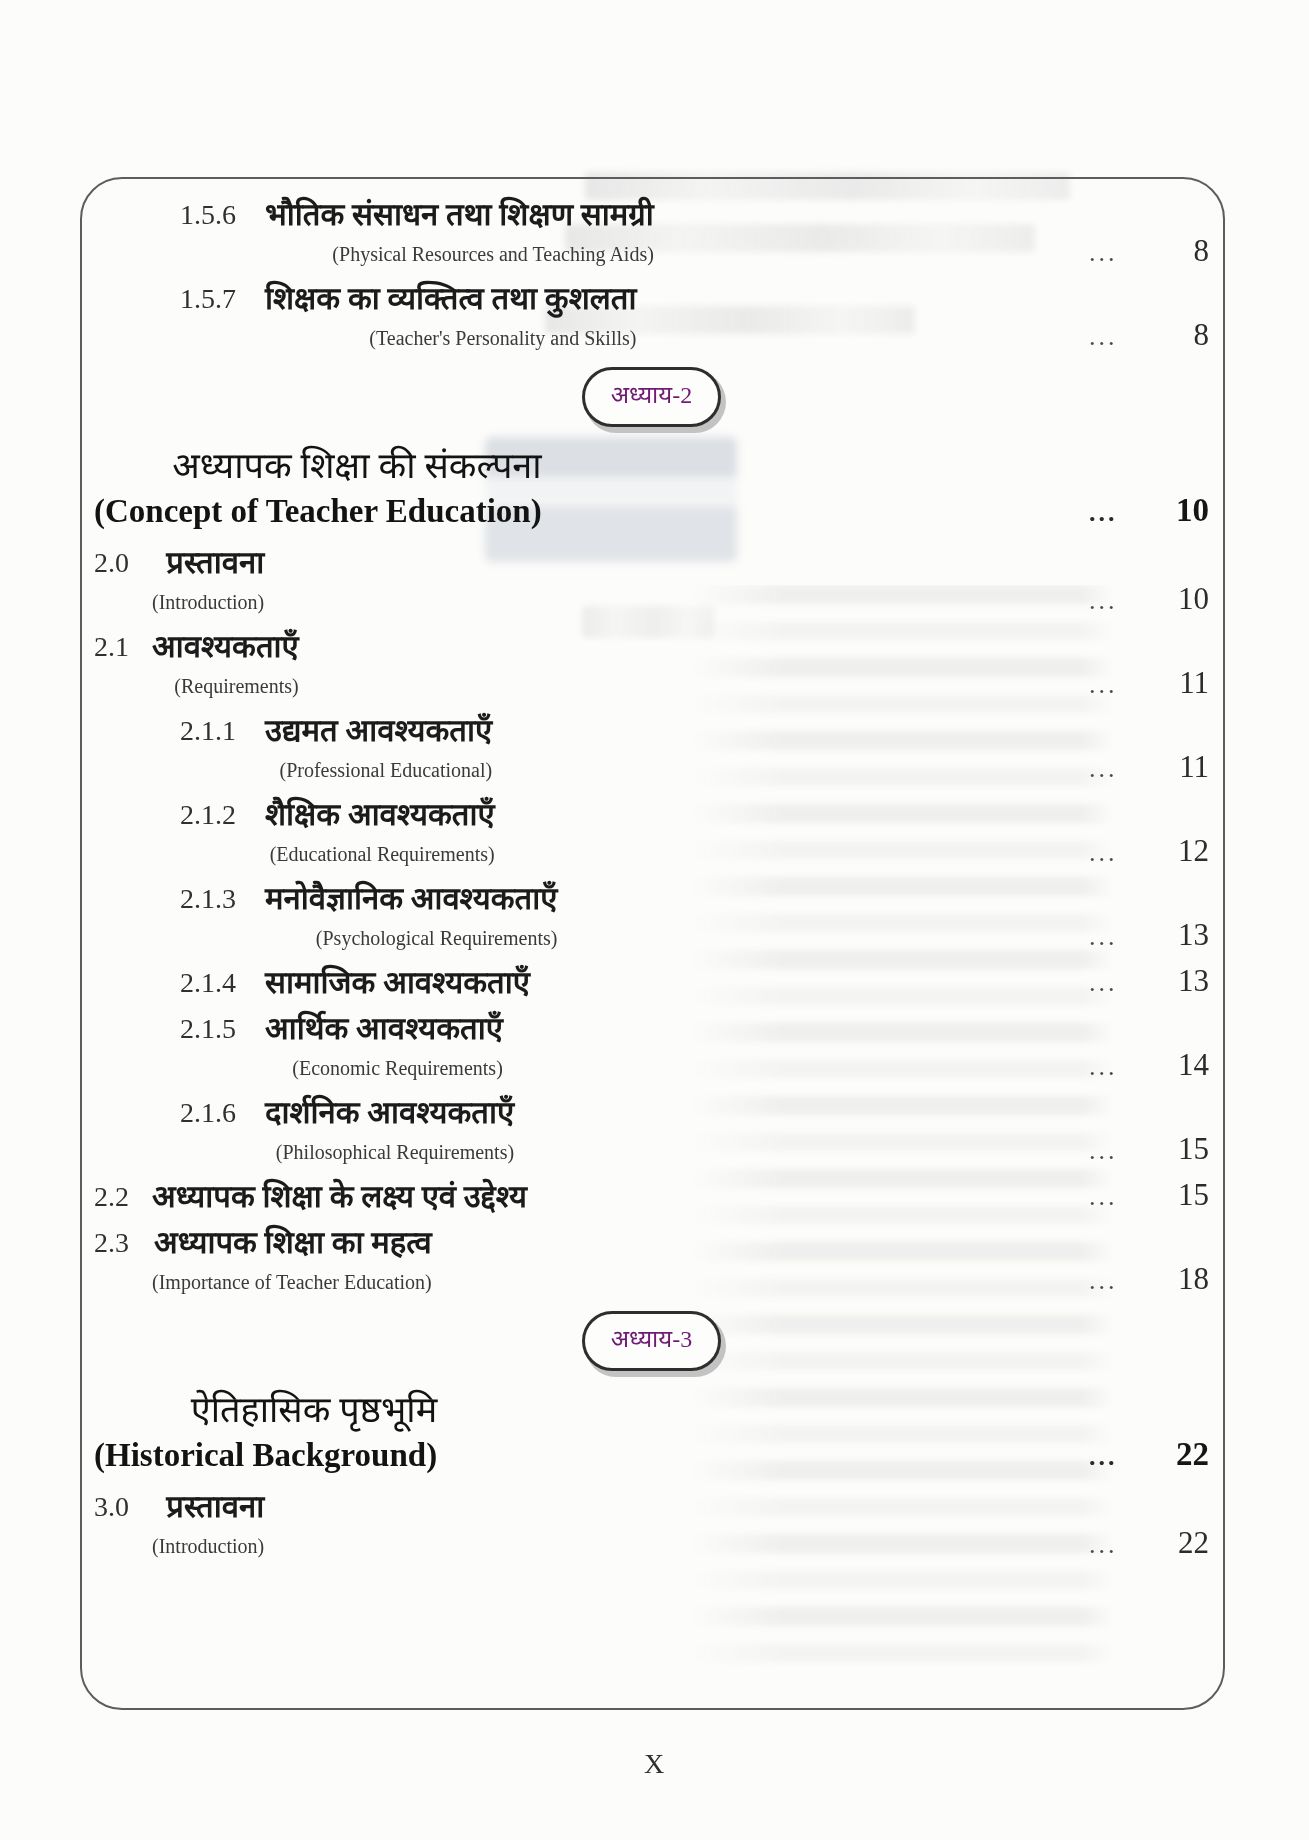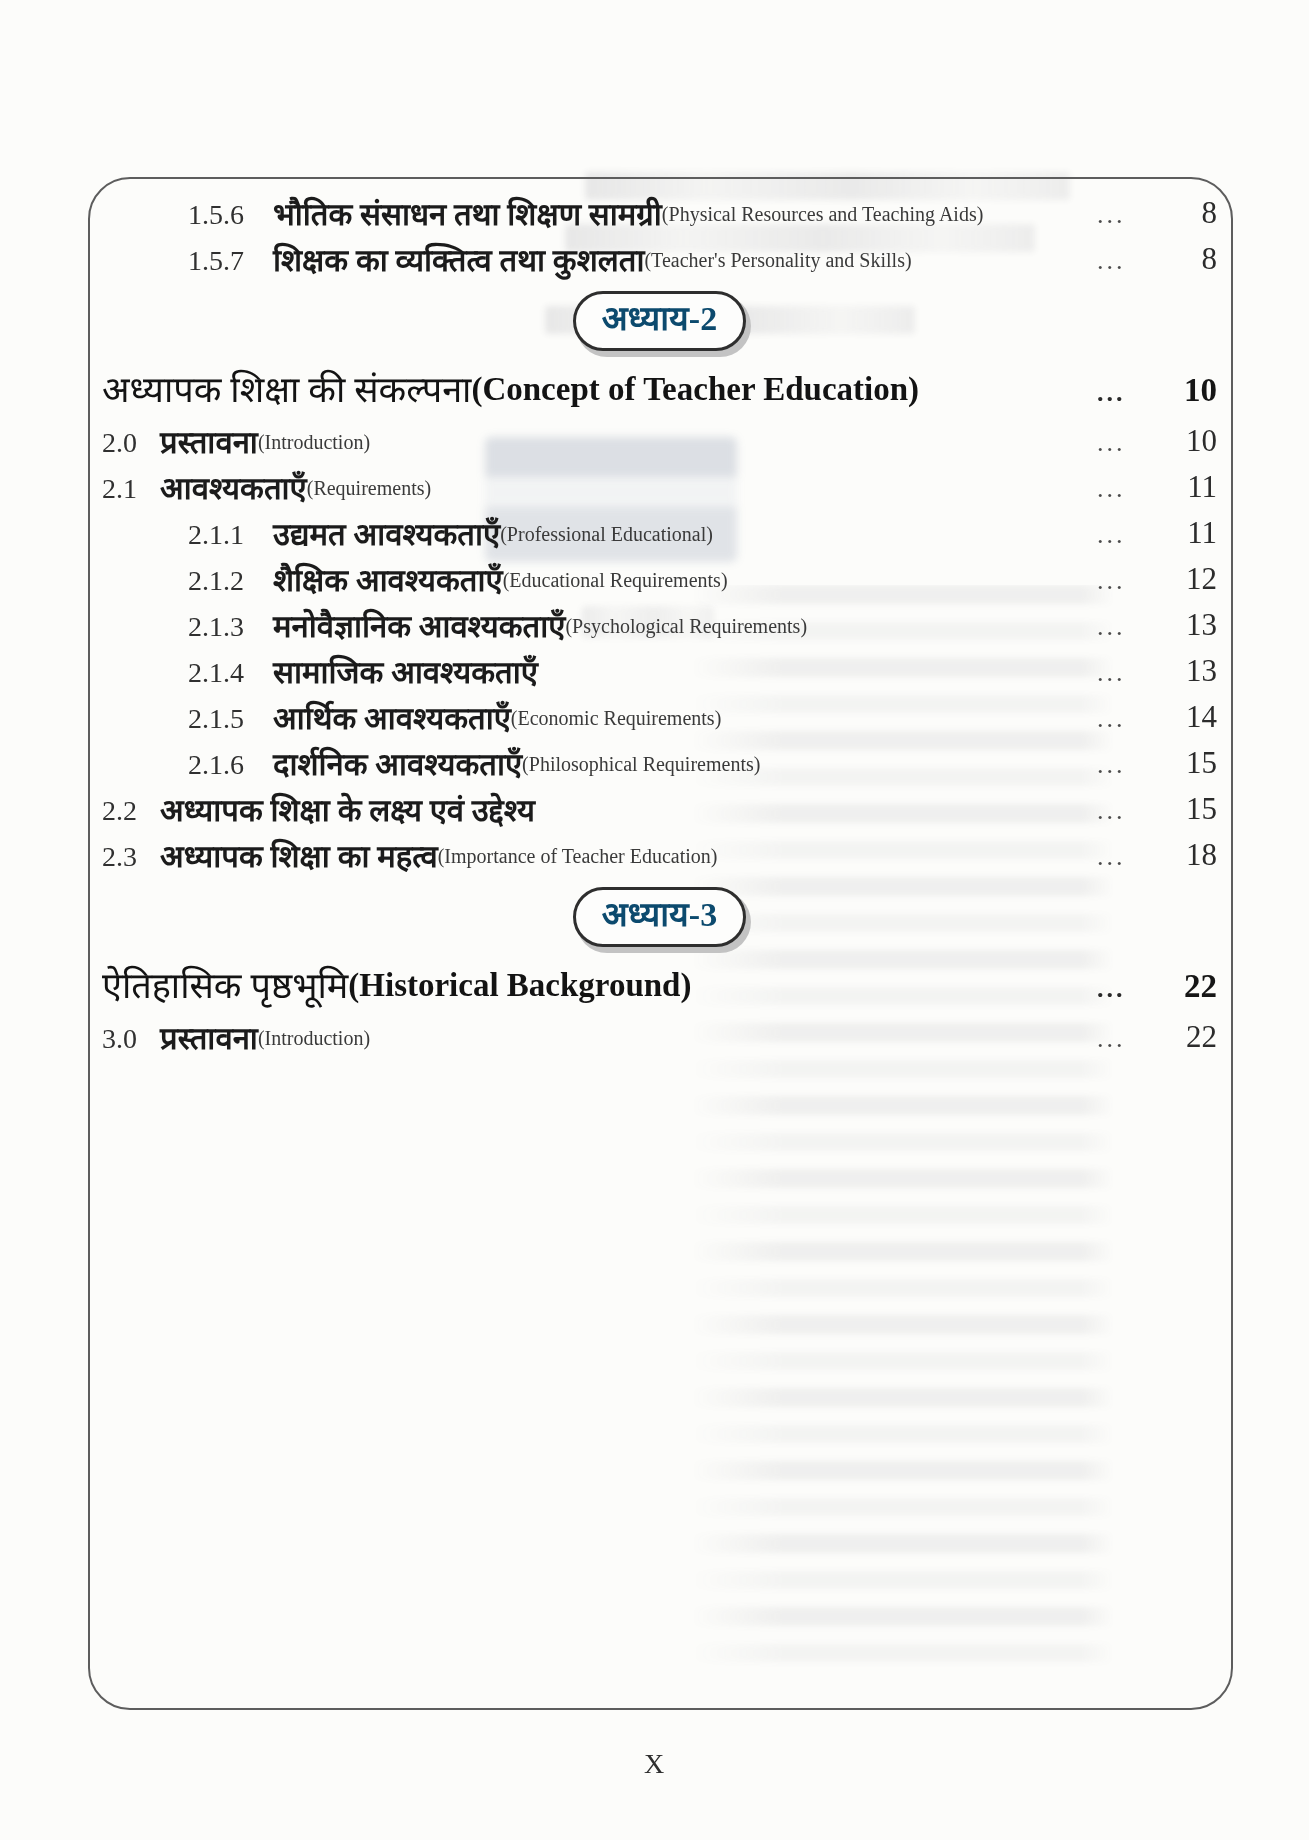--- a/index.html
+++ b/index.html
@@ -25,48 +25,48 @@
       rgba(92,96,108,.16) 0px, rgba(92,96,108,.16) 19px,
       rgba(0,0,0,0) 19px, rgba(0,0,0,0) 37px,
       rgba(92,96,108,.10) 37px, rgba(92,96,108,.10) 55px,
       rgba(0,0,0,0) 55px, rgba(0,0,0,0) 73px);
     -webkit-mask-image:linear-gradient(90deg, transparent 0, #000 22%, #000 92%, transparent);
     mask-image:linear-gradient(90deg, transparent 0, #000 22%, #000 92%, transparent);
     filter:blur(3px); opacity:.5;
   }
   
   .toc-box{
-    position:absolute; left:88px; top:177px; width:1145px; height:1533px;
+    position:absolute; left:80px; top:177px; width:1145px; height:1533px;
     border:2.5px solid #5d5d5d; border-radius:42px; box-sizing:border-box;
     padding:16px 14px 0 12px;
   }
   .row{display:flex; align-items:flex-start; margin-bottom:6px;}
   .num{flex:none; width:58px; font-size:28px; line-height:40px; color:#303030;}
   .lvl3{padding-left:86px;}
   .lvl3 .num{width:85px;}
-  .titles{display:flex; flex-direction:row; min-width:0;text-align:right;}
+  .titles{display:flex; flex-direction:column; min-width:0;text-align:right;}
   .hi{font-size:31px; line-height:40px; font-weight:600; color:#1b1b1b; white-space:nowrap;}
   .en{font-size:20px; line-height:38px; color:#3a3a3a; white-space:nowrap;}
   .right{
     flex:none; margin-left:auto; align-self:flex-end;
     display:flex; align-items:baseline; width:120px; padding-bottom:4px;
   }
   .leader{font-size:26px; letter-spacing:3px; color:#4a4a4a;}
   .pg{margin-left:auto; font-size:31px; color:#2c2c2c; text-align:right; min-width:50px;}
   
   .heading{margin-bottom:10px;}
   .heading .hi{font-size:36px; line-height:46px; font-weight:400; color:#131313;}
   .heading .en{font-size:33px; line-height:44px; font-weight:700; color:#131313;}
   .heading .pg{font-weight:700; font-size:33px; color:#161616;}
   .heading .leader{font-weight:700; color:#2a2a2a;}
   
   .badge-row{display:flex; justify-content:center; margin:10px 0 16px;}
   .badge{
     border:3px solid #2e2e2e; border-radius:30px; background:#fdfdfc;
-    padding:2px 26px 6px; font-size:34px; font-weight:700; line-height:46px; color:#0c4a6e;
+    padding:2px 26px 6px; font-size:24px; font-weight:400; line-height:46px; color:#701a75;
     box-shadow:4px 5px 0 1px #c3c3c3;
   }
   .footer-x{
     position:absolute; left:0; right:0; top:1748px; text-align:center;
     font-size:28px; color:#2f2f2f; letter-spacing:1px;
   }
 </style>
 </head>
 <body>
 

